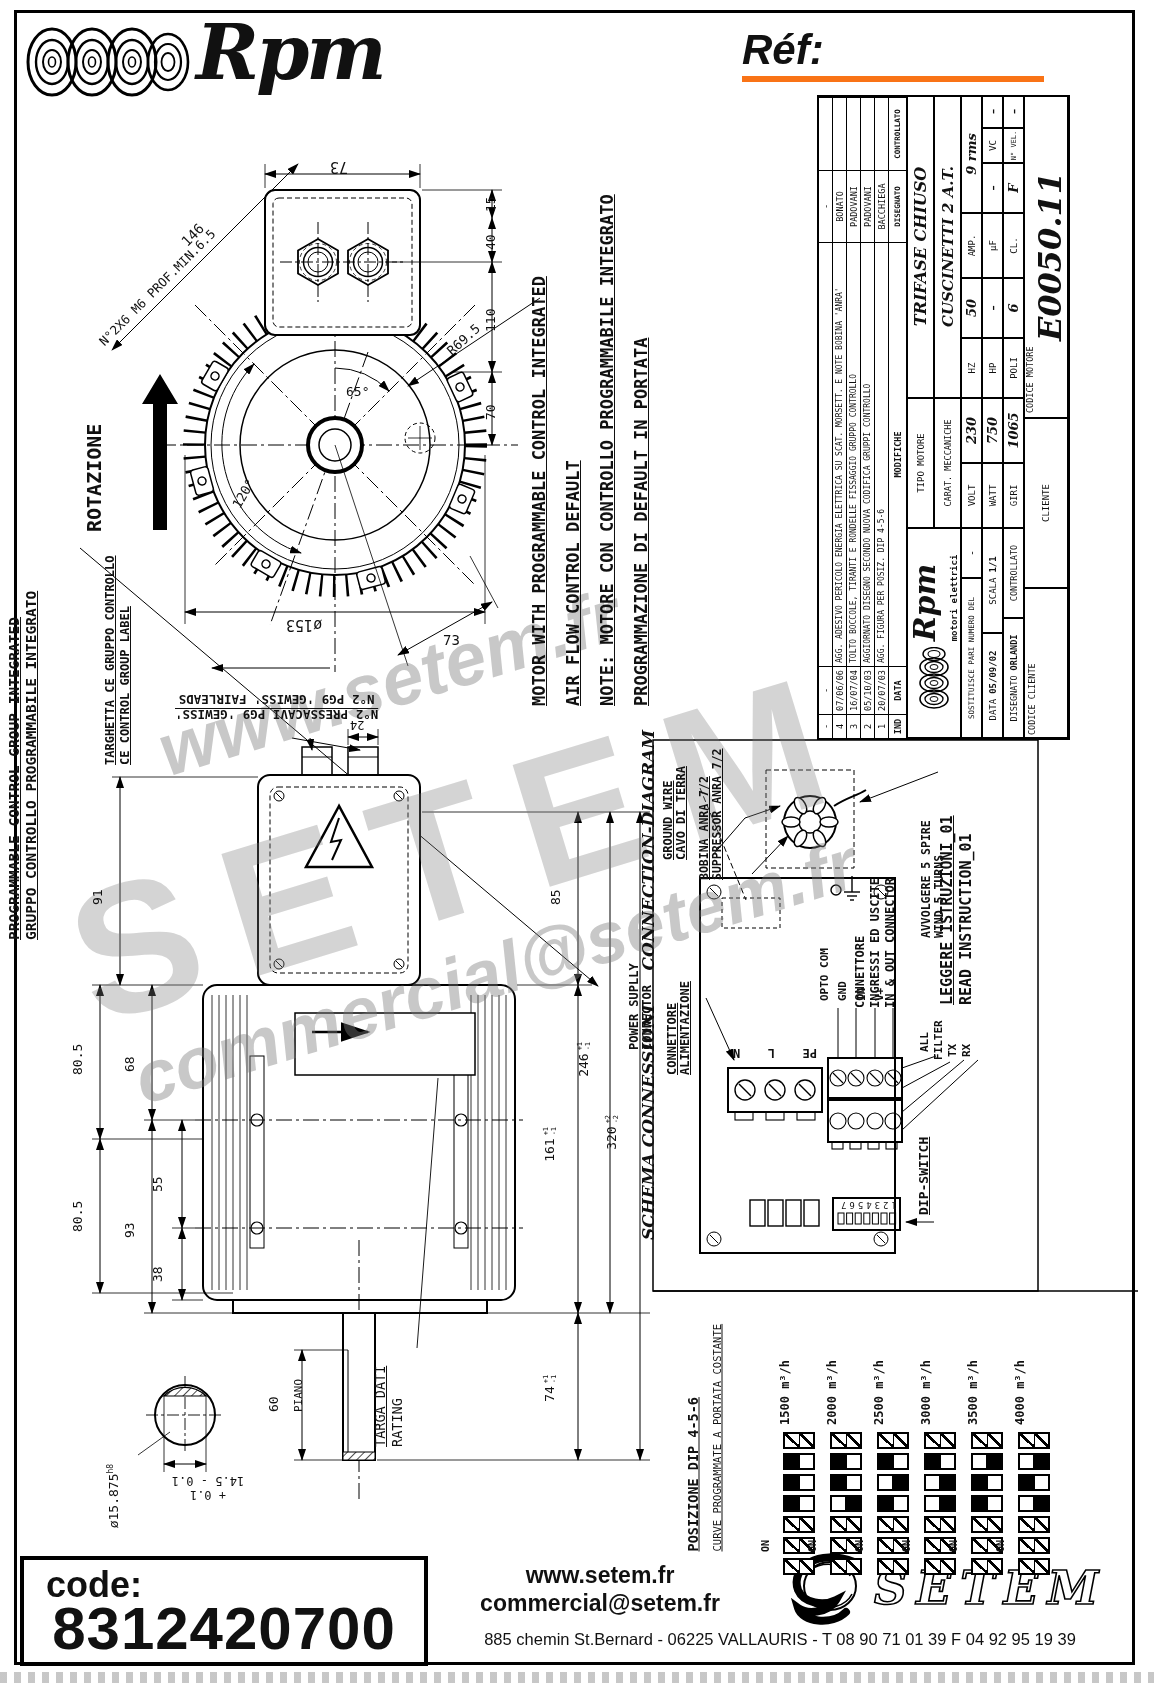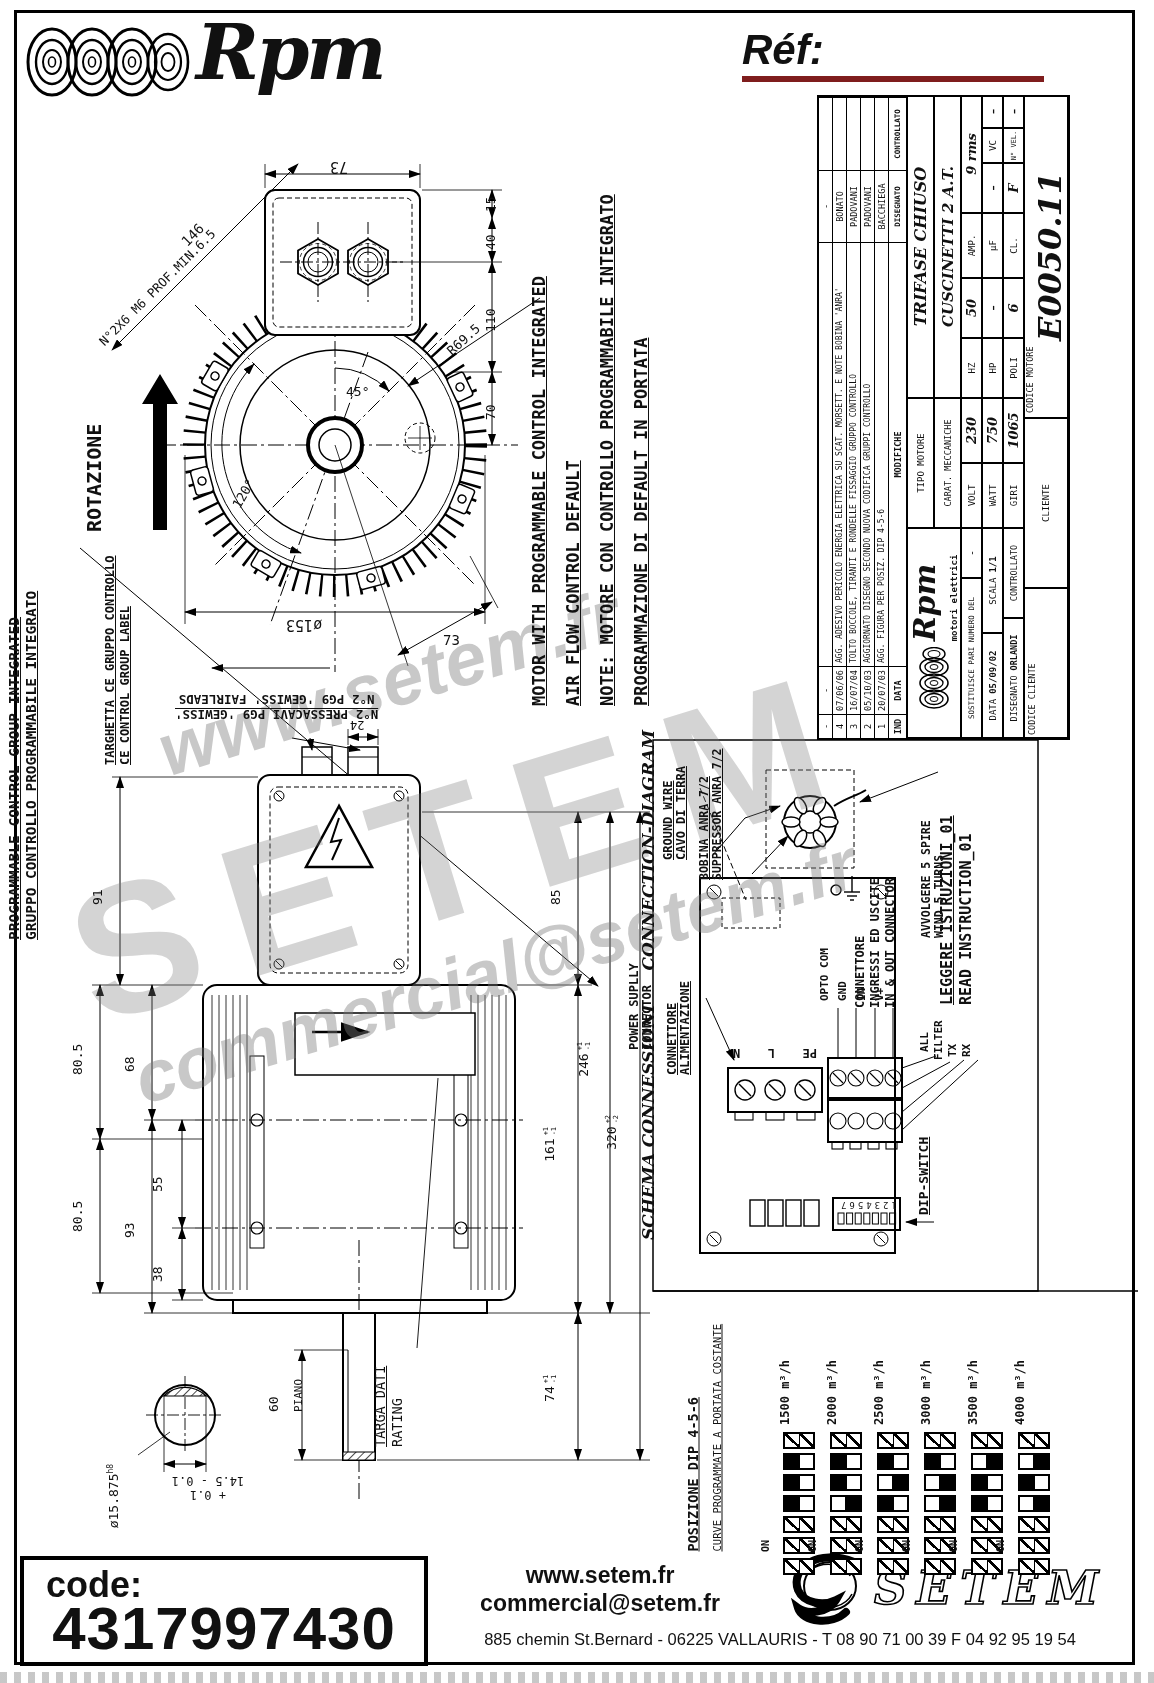--- a/index.html
+++ b/index.html
@@ -13,21 +13,21 @@
   .r180{transform:rotate(180deg)}
   .r45{transform:rotate(-45deg);transform-origin:0 0;white-space:nowrap}
   .u{text-decoration:underline}
   .b{font-weight:bold}
   .ser{font-family:"DejaVu Serif","Liberation Serif",serif;font-style:italic;font-weight:bold}
   
   .brand-rpm{position:absolute;left:196px;top:8px;font-family:"DejaVu Serif",serif;
              font-style:italic;font-weight:bold;font-size:76px;letter-spacing:-3px}
   .refbox{position:absolute;left:742px;top:26px;width:302px;display:flex;justify-content:space-between;
           font-family:"Liberation Sans",sans-serif;font-style:italic;font-weight:bold;font-size:42px;
-          border-bottom:6px solid #7f1d1d;padding-bottom:2px}
+          border-bottom:6px solid #f97316;padding-bottom:2px}
   
   .tb{position:absolute;left:817px;top:95px;width:253px;height:645px}
   .tb-in{position:absolute;left:0;top:0;width:645px;height:253px;transform:translateY(645px) rotate(-90deg);
          transform-origin:0 0;border:2px solid #000;background:transparent;box-sizing:border-box}
   .rev{position:absolute;left:0;top:0;width:641px;height:88px;display:grid;
        grid-template-columns:24px 48px 424px 72px 1fr;grid-template-rows:14px 14px 14px 14px 14px 18px;font-size:8.5px}
   .rev>div{border-right:1px solid #000;border-bottom:1px solid #000;display:flex;align-items:center;
            justify-content:center;overflow:hidden;white-space:nowrap;box-sizing:border-box}
   .rev>div.dsc{justify-content:flex-start;padding-left:3px;font-size:8px}
   .cell{position:absolute;border:1px solid #000;box-sizing:border-box;overflow:hidden;
@@ -452,21 +452,21 @@
     <div class="u">MOTOR WITH PROGRAMMABLE CONTROL INTEGRATED</div>
     <div class="u">AIR FLOW CONTROL DEFAULT</div>
     <div class="u">NOTE: MOTORE CON CONTROLLO PROGRAMMABILE INTEGRATO</div>
     <div class="u">PROGRAMMAZIONE DI DEFAULT IN PORTATA</div>
   </div>
 
   <div class="vtx b" style="left:104px;top:512px;font-size:20px">ROTAZIONE</div>
   <div class="abs r180" style="left:330px;top:158px;font-size:15px">73</div>
   <div class="abs r45" style="left:178px;top:238px;font-size:14px">146</div>
   <div class="abs r45" style="left:96px;top:338px;font-size:12.5px">N°2X6 M6 PROF.MIN.6.5</div>
-  <div class="abs" style="left:346px;top:384px;font-size:13px">45°</div>
+  <div class="abs" style="left:346px;top:384px;font-size:13px">65°</div>
   <div class="abs" style="left:228px;top:486px;font-size:13px;transform:rotate(-60deg)">120°</div>
   <div class="abs" style="left:444px;top:332px;font-size:13px;transform:rotate(-42deg)">R69.5</div>
   <div class="vtx" style="left:497px;top:199px;font-size:13px">15</div>
   <div class="vtx" style="left:497px;top:237px;font-size:13px">40</div>
   <div class="vtx" style="left:497px;top:319px;font-size:13px">110</div>
   <div class="vtx" style="left:497px;top:407px;font-size:13px">70</div>
   <div class="abs r180" style="left:286px;top:616px;font-size:15px">ø153</div>
   <div class="abs" style="left:443px;top:632px;font-size:14px">73</div>
 
   <div class="vtx b" style="left:40px;top:906px;font-size:14.5px;line-height:17px">
@@ -882,20 +882,20 @@
 
   <div class="vtx b" style="left:771px;top:1542px;font-size:10px">ON</div>
   <div class="vtx b" style="left:818px;top:1542px;font-size:10px">ON</div>
   <div class="vtx b" style="left:865px;top:1542px;font-size:10px">ON</div>
   <div class="vtx b" style="left:912px;top:1542px;font-size:10px">ON</div>
   <div class="vtx b" style="left:959px;top:1542px;font-size:10px">ON</div>
   <div class="vtx b" style="left:1006px;top:1542px;font-size:10px">ON</div>
 
   <div class="codebox">
     <div class="cl">code:</div>
-    <div class="cv">4317997430</div>
+    <div class="cv">8312420700</div>
   </div>
   <div class="ftxt" style="left:470px;top:1562px;width:260px;font-size:23px">www.setem.fr</div>
   <div class="ftxt" style="left:450px;top:1590px;width:300px;font-size:23px">commercial@setem.fr</div>
-  <div class="ftxt" style="left:440px;top:1630px;width:680px;font-size:16.5px;font-weight:normal">885 chemin St.Bernard  -  06225 VALLAURIS  -  T 08 90 71 00 39   F 04 92 95 19 54</div>
+  <div class="ftxt" style="left:440px;top:1630px;width:680px;font-size:16.5px;font-weight:normal">885 chemin St.Bernard  -  06225 VALLAURIS  -  T 08 90 71 01 39   F 04 92 95 19 39</div>
 
   <div class="graystrip"></div>
 </div>
 
 </body></html>

